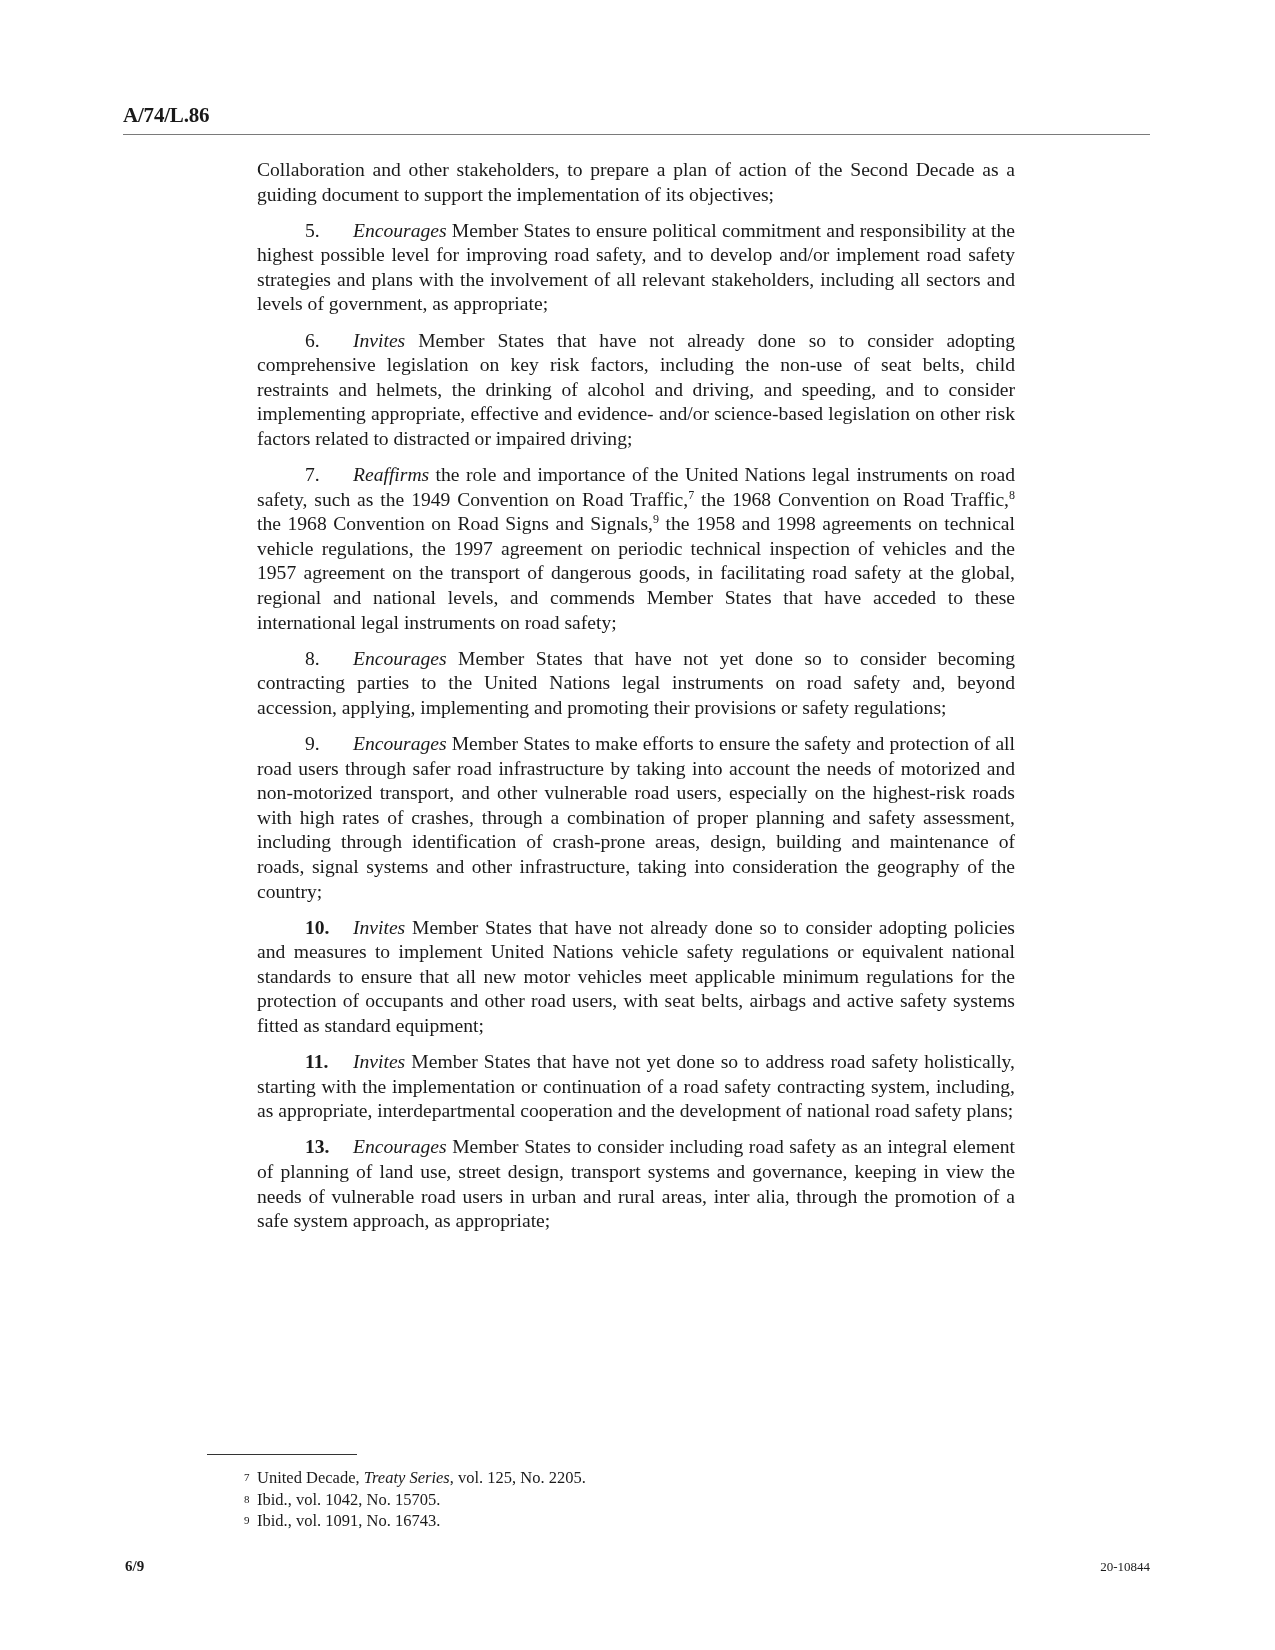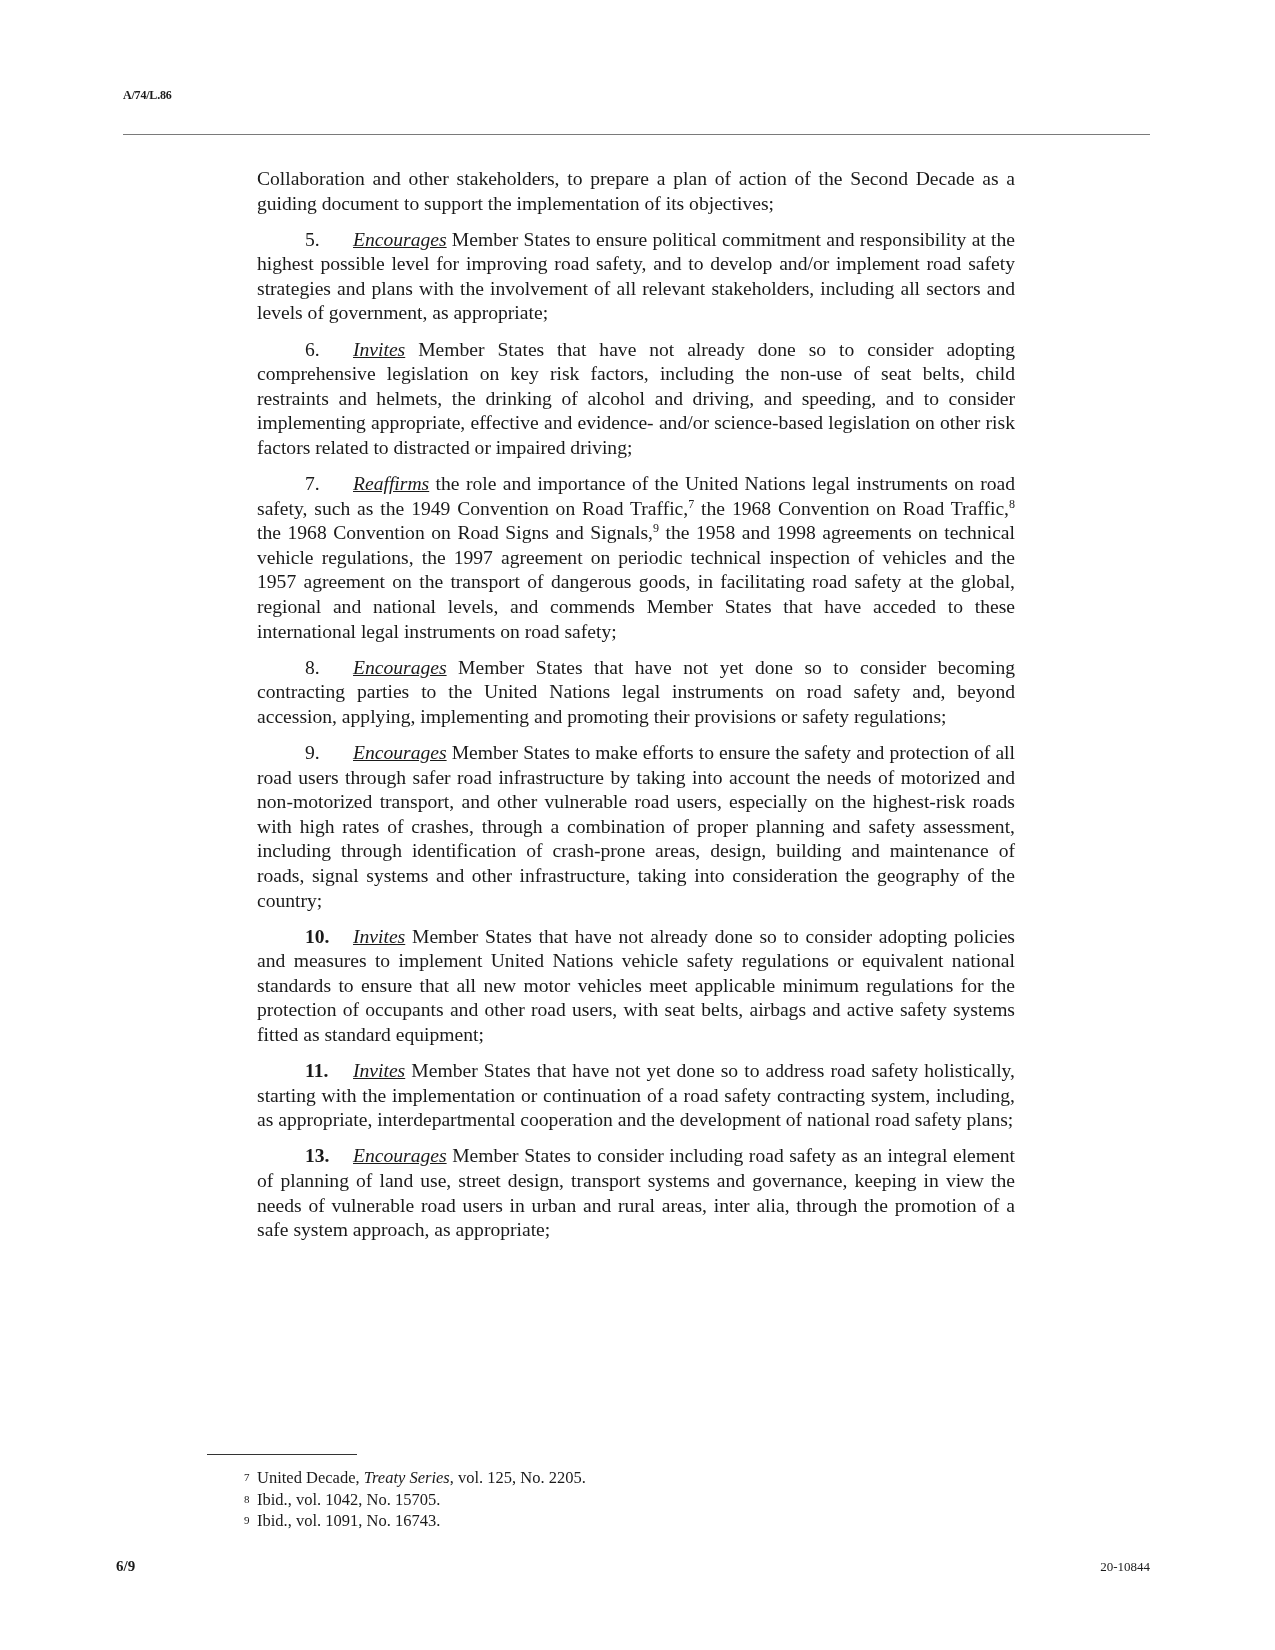--- a/index.html
+++ b/index.html
@@ -1,49 +1,49 @@
 <!DOCTYPE html>
 <html><head>
   <meta charset="utf-8">
   <style>
     html, body { margin: 0; padding: 0; background: #ffffff; }
     body {
       width: 1275px; height: 1650px; position: relative; overflow: hidden;
       font-family: "Liberation Serif", "DejaVu Serif", serif; color: #1a1a1a;
     }
     .doc-symbol {
-      position: absolute; left: 123px; top: 88px;
-      font-family: "Liberation Serif", serif; font-weight: bold; font-size: 12px;
+      position: absolute; left: 123px; top: 103px;
+      font-family: "Liberation Serif", serif; font-weight: bold; font-size: 21px;
       letter-spacing: -0.2px;
     }
     .header-rule {
       position: absolute; left: 123px; top: 134px; width: 1027px; height: 0;
       border-top: 1.5px solid #7a7a7a;
     }
     .body-text {
-      position: absolute; left: 257px; top: 167px; width: 758px;
+      position: absolute; left: 257px; top: 158px; width: 758px;
       font-size: 19.6px; line-height: 24.6px; text-align: justify;
     }
     .body-text p { margin: 0 0 11.5px 0; }
     .para-num { display: inline-block; margin-left: 48px; width: 48px; }
     .para-num.two { width: 48px; font-weight: bold; }
-    .kw { font-style: italic; text-decoration: underline; }
+    .kw { font-style: italic; }
     sup { font-size: 12px; line-height: 0; vertical-align: 7px; }
     .fn-rule {
       position: absolute; left: 207px; top: 1454px; width: 150px; height: 0;
       border-top: 1.2px solid #333;
     }
     .footnotes {
       position: absolute; left: 244px; top: 1467px; width: 700px;
       font-size: 16.5px; line-height: 21.5px;
     }
     .footnote { position: relative; padding-left: 13px; }
     .footnote sup { position: absolute; left: 0; top: 10px; font-size: 11px; vertical-align: 0; }
     .footer-page {
-      position: absolute; left: 116px; top: 1558px;
+      position: absolute; left: 125px; top: 1558px;
       font-weight: bold; font-size: 15px;
     }
     .footer-code {
       position: absolute; right: 125px; top: 1559px;
       font-size: 13px;
     }
   </style>
 </head>
 <body>
 

